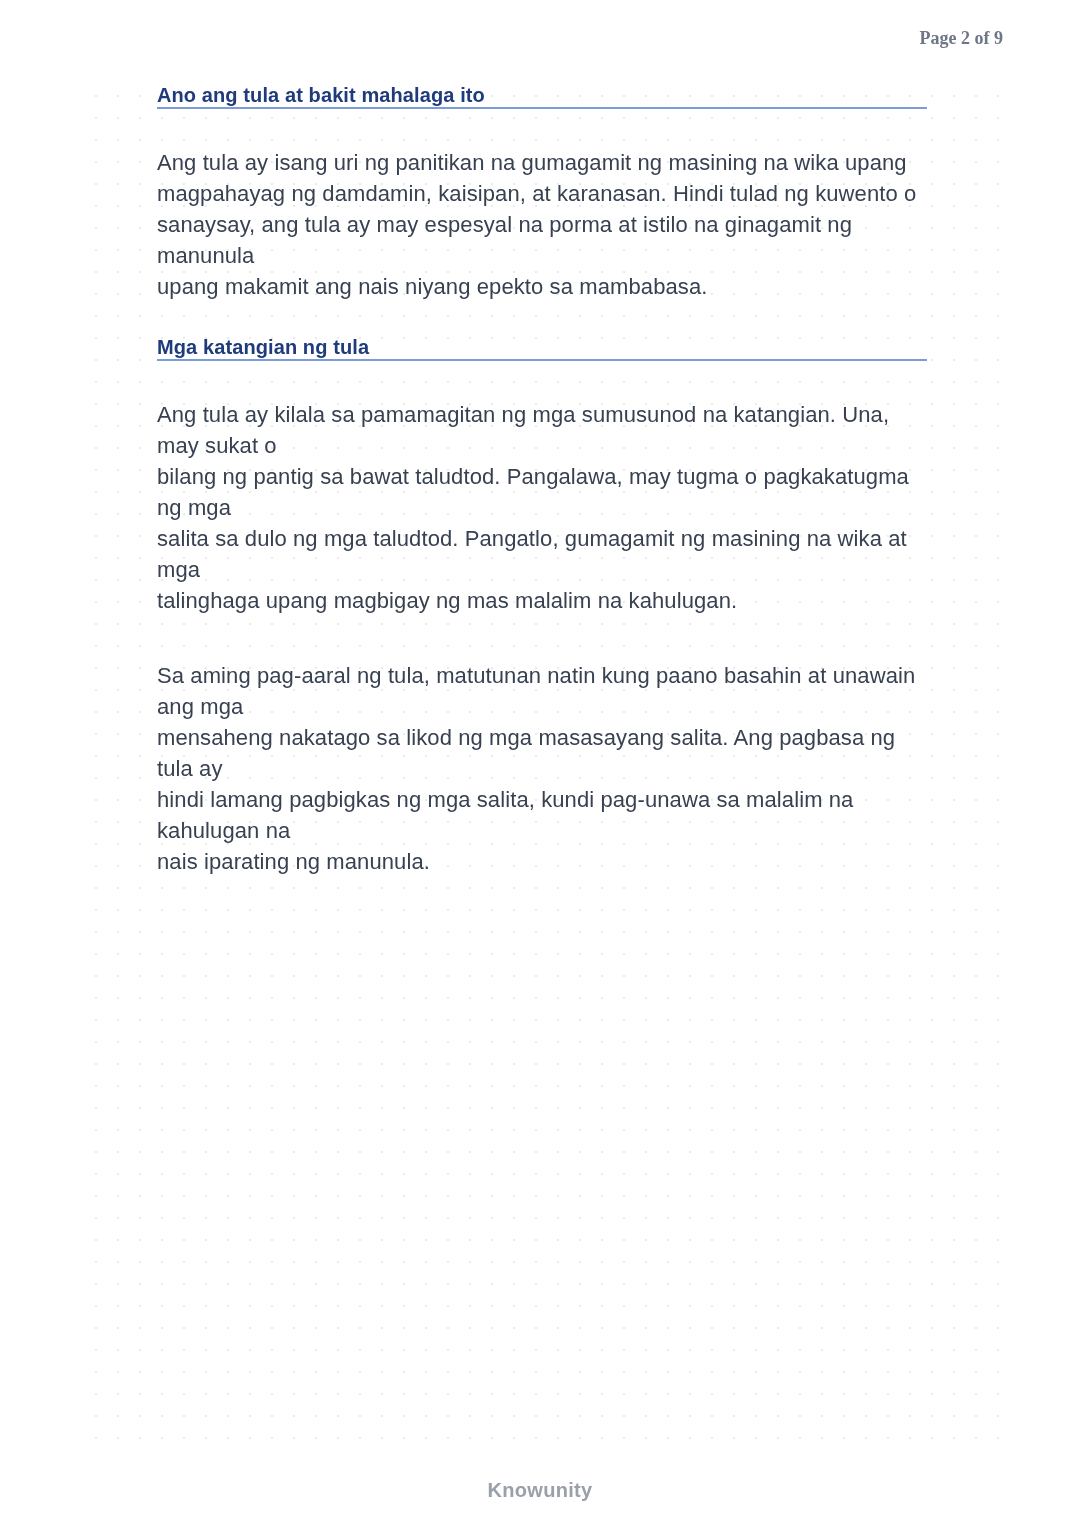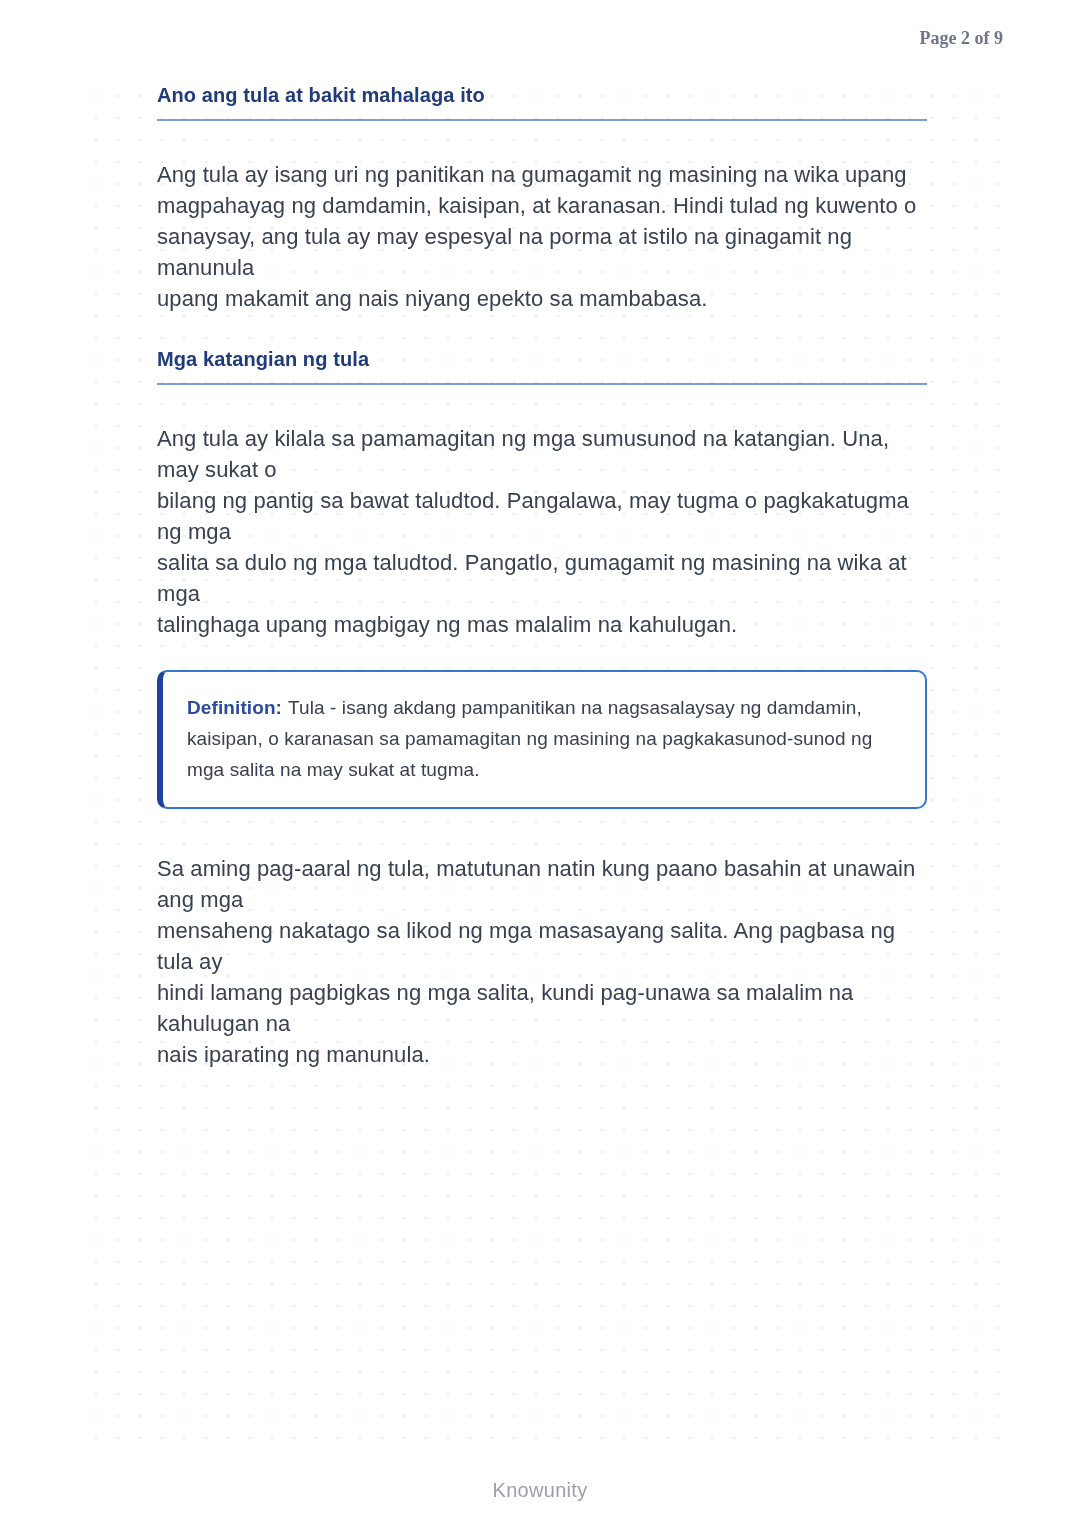--- a/index.html
+++ b/index.html
@@ -40,21 +40,20 @@
   .content{
     position:absolute;
     left:157px;top:0;
     width:770px;
   }
   .section-heading{
     margin:0;
     font-size:20px;
     font-weight:700;
     color:var(--heading);
-    padding-bottom:12px;
     border-bottom:2px solid var(--underline);
     letter-spacing:0.1px;
   }
   .section-heading.first{margin-top:84px;}
   .section-heading.second{margin-top:34px;}
   .body-text{
     margin:38px 0 0;
     font-size:22px;
     line-height:31px;
     color:var(--body);
@@ -85,20 +84,21 @@
   .def-body{white-space:pre-line;}
   .closing{margin-top:44px;}
   .footer-brand{
     position:absolute;
     bottom:25px;left:0;
     width:100%;
     text-align:center;
     font-size:20px;
     color:var(--footer);
     letter-spacing:0.3px;
+    font-weight:bold;
   }
 </style>
 </head>
 <body>
 
 <div class="dot-grid"></div>
 
 <div class="page-number">Page 2 of 9</div>
 
 <main class="content">
@@ -112,27 +112,20 @@
   </section>
 
   <section>
     <h2 class="section-heading second">Mga katangian ng tula</h2>
     <p class="body-text">Ang tula ay kilala sa pamamagitan ng mga sumusunod na katangian. Una, may sukat o
 bilang ng pantig sa bawat taludtod. Pangalawa, may tugma o pagkakatugma ng mga
 salita sa dulo ng mga taludtod. Pangatlo, gumagamit ng masining na wika at mga
 talinghaga upang magbigay ng mas malalim na kahulugan.</p>
   </section>
 
-  <aside class="definition-box">
-    <p class="box-text">
-      <strong class="def-label">Definition:</strong><span class="def-body">Tula - isang akdang pampanitikan na nagsasalaysay ng damdamin,
-kaisipan, o karanasan sa pamamagitan ng masining na pagkakasunod-sunod ng
-mga salita na may sukat at tugma.</span>
-    </p>
-  </aside>
 
   <p class="body-text closing">Sa aming pag-aaral ng tula, matutunan natin kung paano basahin at unawain ang mga
 mensaheng nakatago sa likod ng mga masasayang salita. Ang pagbasa ng tula ay
 hindi lamang pagbigkas ng mga salita, kundi pag-unawa sa malalim na kahulugan na
 nais iparating ng manunula.</p>
 
 </main>
 
 <footer class="footer-brand">Knowunity</footer>
 

